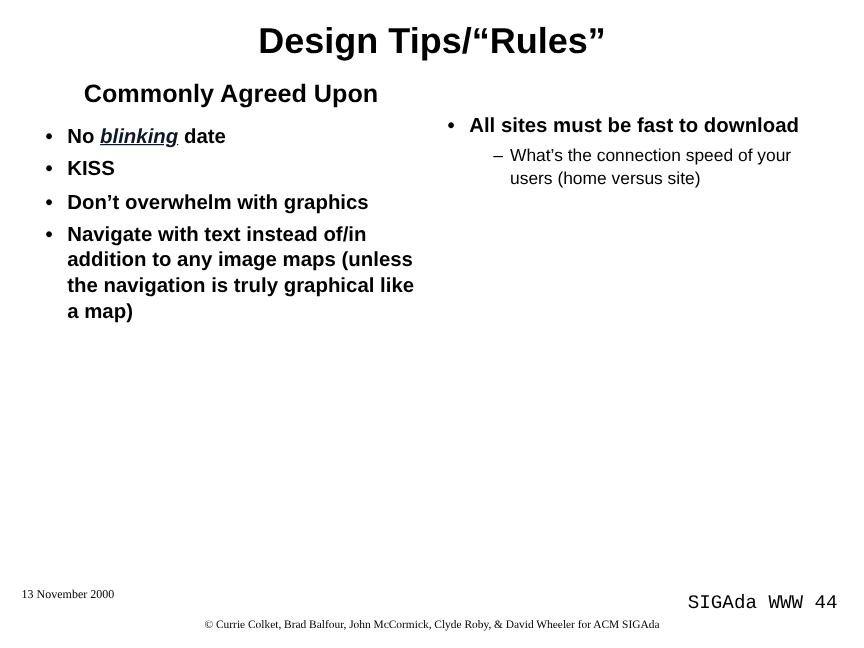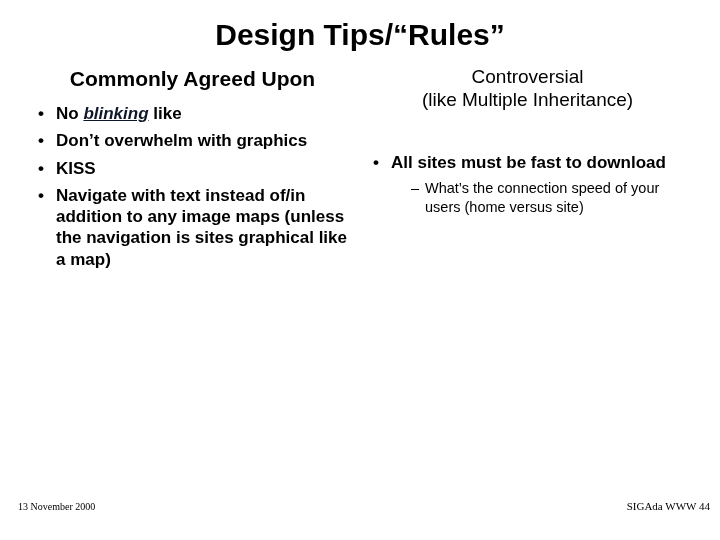--- a/index.html
+++ b/index.html
@@ -13,60 +13,57 @@
   ul.main { list-style: none; padding-left: 8px; }
   ul.main > li { font-size: 17px; font-weight: bold; line-height: 1.25; margin-bottom: 6px; padding-left: 18px; position: relative; }
   ul.main > li::before { content: "•"; position: absolute; left: 0; top: 0; font-size: 17px; }
   ul.sub { list-style: none; padding-left: 20px; margin-top: 6px; }
   ul.sub > li { font-size: 14.5px; font-weight: normal; line-height: 1.3; padding-left: 14px; position: relative; }
   ul.sub > li::before { content: "–"; position: absolute; left: 0; top: 0; }
   .blinking { color: #0f172a; font-style: italic; text-decoration: underline; }
   .right-col { padding-top: 0; }
   .right-header { font-size: 19px; }
   .right-list-wrap { padding-top: 28px; }
-  .footer-date { position: absolute; left: 18px; bottom: 28px; font-size: 10px; font-family: "Times New Roman", serif; }
-  .footer-right { position: absolute; right: 10px; bottom: 28px; font-size: 11px; font-family: Liberation Serif, serif; }
+  .footer-date { position: absolute; left: 18px; bottom: 39px; font-size: 10px; font-family: "Times New Roman", serif; }
+  .footer-right { position: absolute; right: 22px; bottom: 28px; font-size: 16px; font-family: Liberation Mono, monospace; }
   .footer-center { position: absolute; left: 0; right: 0; bottom: 14px; text-align: center; font-size: 9.5px; font-family: "Times New Roman", serif; }
 </style>
 </head>
 <body>
 
 <div class="slide">
 
   <div class="title">Design Tips/“Rules”</div>
 
   <div class="columns">
 
     <div class="col">
       <div class="col-header col-header-left">Commonly Agreed Upon</div>
       <ul class="main">
         <li>
-          <span>No </span><span class="blinking">blinking</span><span> like</span>
+          <span>No </span><span class="blinking">blinking</span><span> date</span>
         </li>
+        <li>KISS</li>
         <li>Don’t overwhelm with graphics</li>
-        <li>KISS</li>
-        <li>Navigate with text instead of/in addition to any image maps (unless the navigation is sites graphical like a map)</li>
+        <li>Navigate with text instead of/in addition to any image maps (unless the navigation is truly graphical like a map)</li>
       </ul>
     </div>
 
     <div class="col right-col">
-      <div class="col-header right-header">
-        <span>Controversial</span><br>
-        <span>(like Multiple Inheritance)</span>
-      </div>
       <div class="right-list-wrap">
         <ul class="main">
           <li>
             <span>All sites must be fast to download</span>
             <ul class="sub">
               <li>What’s the connection speed of your users (home versus site)</li>
             </ul>
           </li>
         </ul>
       </div>
     </div>
 
   </div>
 
   <div class="footer-date">13 November 2000</div>
   <div class="footer-right">SIGAda WWW 44</div>
+  <div class="footer-center">© Currie Colket, Brad Balfour, John McCormick, Clyde Roby, &amp; David Wheeler for ACM SIGAda</div>
 
 </div>
 
 </body></html>

